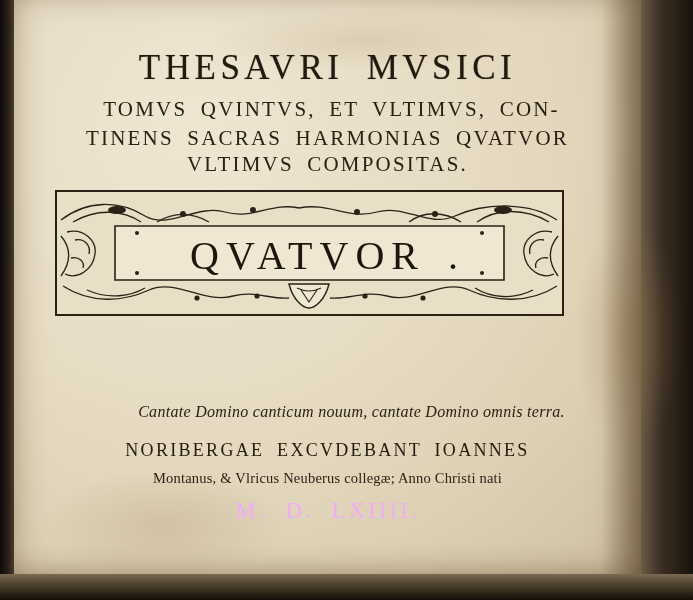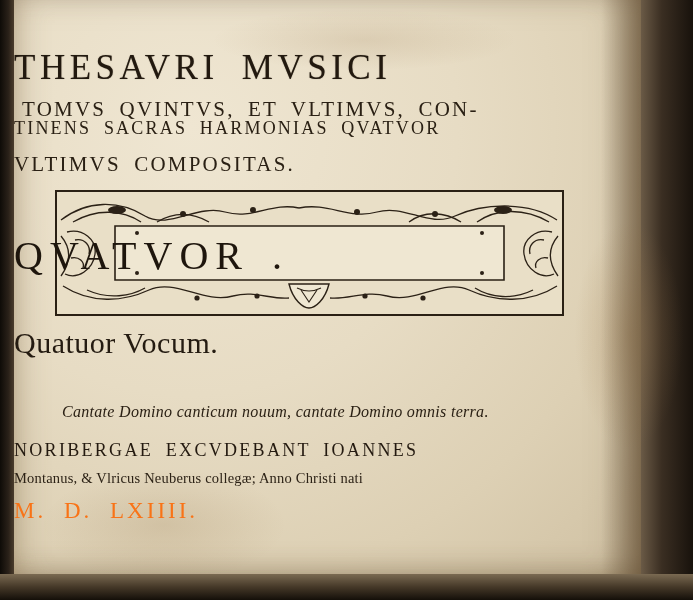--- a/index.html
+++ b/index.html
@@ -63,21 +63,21 @@
     position: absolute; right: 0; top: 0; width: 40px; height: 578px;
     background: linear-gradient(to right, rgba(120,95,62,0) 0%, rgba(96,74,46,0.55) 100%);
   }
 
   
   .content {
     position: absolute;
     left: 14px; top: 0;
     width: 627px; height: 578px;
     color: #241b12;
-    text-align: left;
+    text-align: center;
   }
 
   .title-main {
     position: absolute;
     left: 0; right: 0; top: 48px;
     font-size: 35px;
     letter-spacing: 4.5px;
     word-spacing: 10px;
     font-weight: 400;
     color: #22190f;
@@ -87,22 +87,22 @@
     position: absolute;
     left: 0; right: 0; top: 97px;
     font-size: 21px;
     letter-spacing: 2.2px;
     word-spacing: 6px;
     color: #2a2014;
     margin-left: 8px;
   }
   .title-line3 {
     position: absolute;
-    left: 0; right: 0; top: 118px;
-    font-size: 18px;
+    left: 0; right: 0; top: 126px;
+    font-size: 21px;
     letter-spacing: 2.2px;
     word-spacing: 6px;
     color: #2a2014;
   }
   .title-line4 {
     position: absolute;
     left: 0; right: 0; top: 152px;
     font-size: 21px;
     letter-spacing: 2.2px;
     word-spacing: 6px;
@@ -168,21 +168,21 @@
     font-size: 14.5px;
     letter-spacing: 0.2px;
     color: #2c2216;
   }
   .date {
     position: absolute;
     left: 0; right: 0; top: 498px;
     font-size: 23px;
     letter-spacing: 3px;
     word-spacing: 9px;
-    color: #f97316;
+    color: #f0abfc;
   }
 </style>
 </head>
 <body>
 
 <div id="page">
 
   <div class="binding-left"></div>
   <div class="binding-right"></div>
 
@@ -265,20 +265,19 @@
           <circle cx="80" cy="41" r="2"></circle>
           <circle cx="425" cy="41" r="2"></circle>
           <circle cx="80" cy="81" r="2"></circle>
           <circle cx="425" cy="81" r="2"></circle>
         </g>
       </svg>
     </div>
 
     <div class="bassus-word">QVATVOR .</div>
 
-    <div class="quatuor">Quatuor Vocum.</div>
     <div class="cantate">Cantate Domino canticum nouum, cantate Domino omnis terra.</div>
     <div class="noribergae">NORIBERGAE EXCVDEBANT IOANNES</div>
     <div class="montanus">Montanus, &amp; Vlricus Neuberus collegæ; Anno Christi nati</div>
     <div class="date">M. D. LXIIII.</div>
 
   </div>
 </div>
 
 </body></html>

